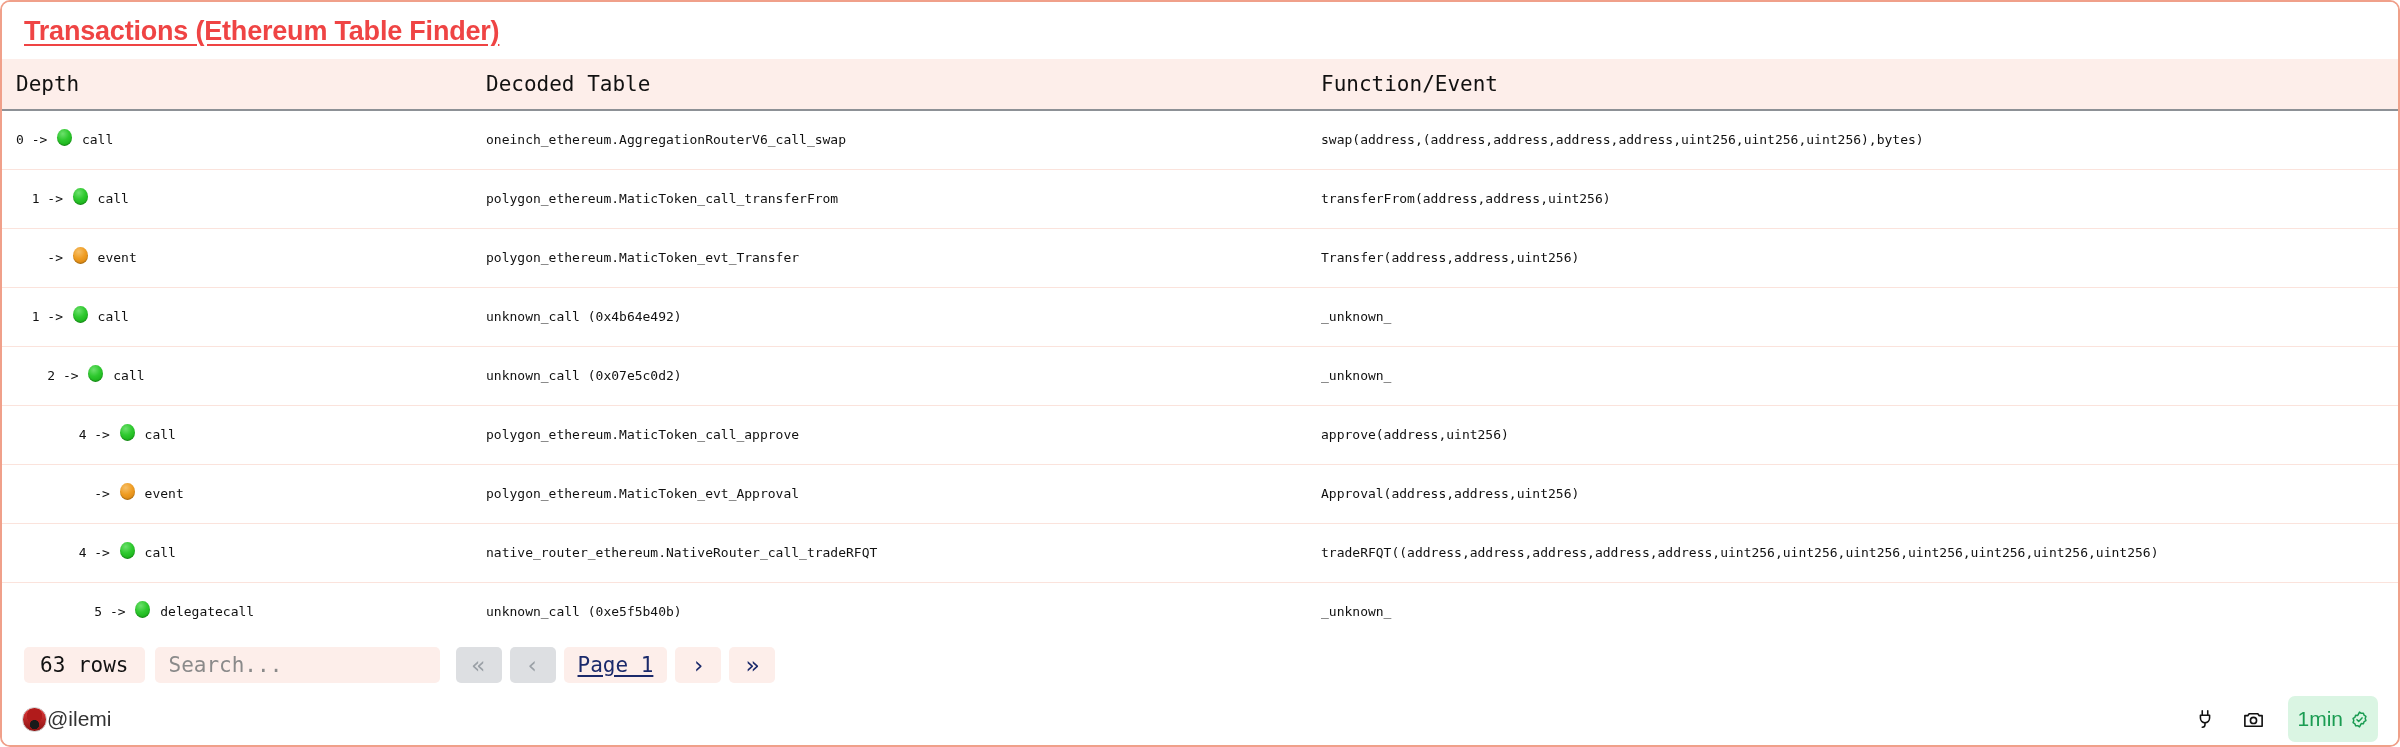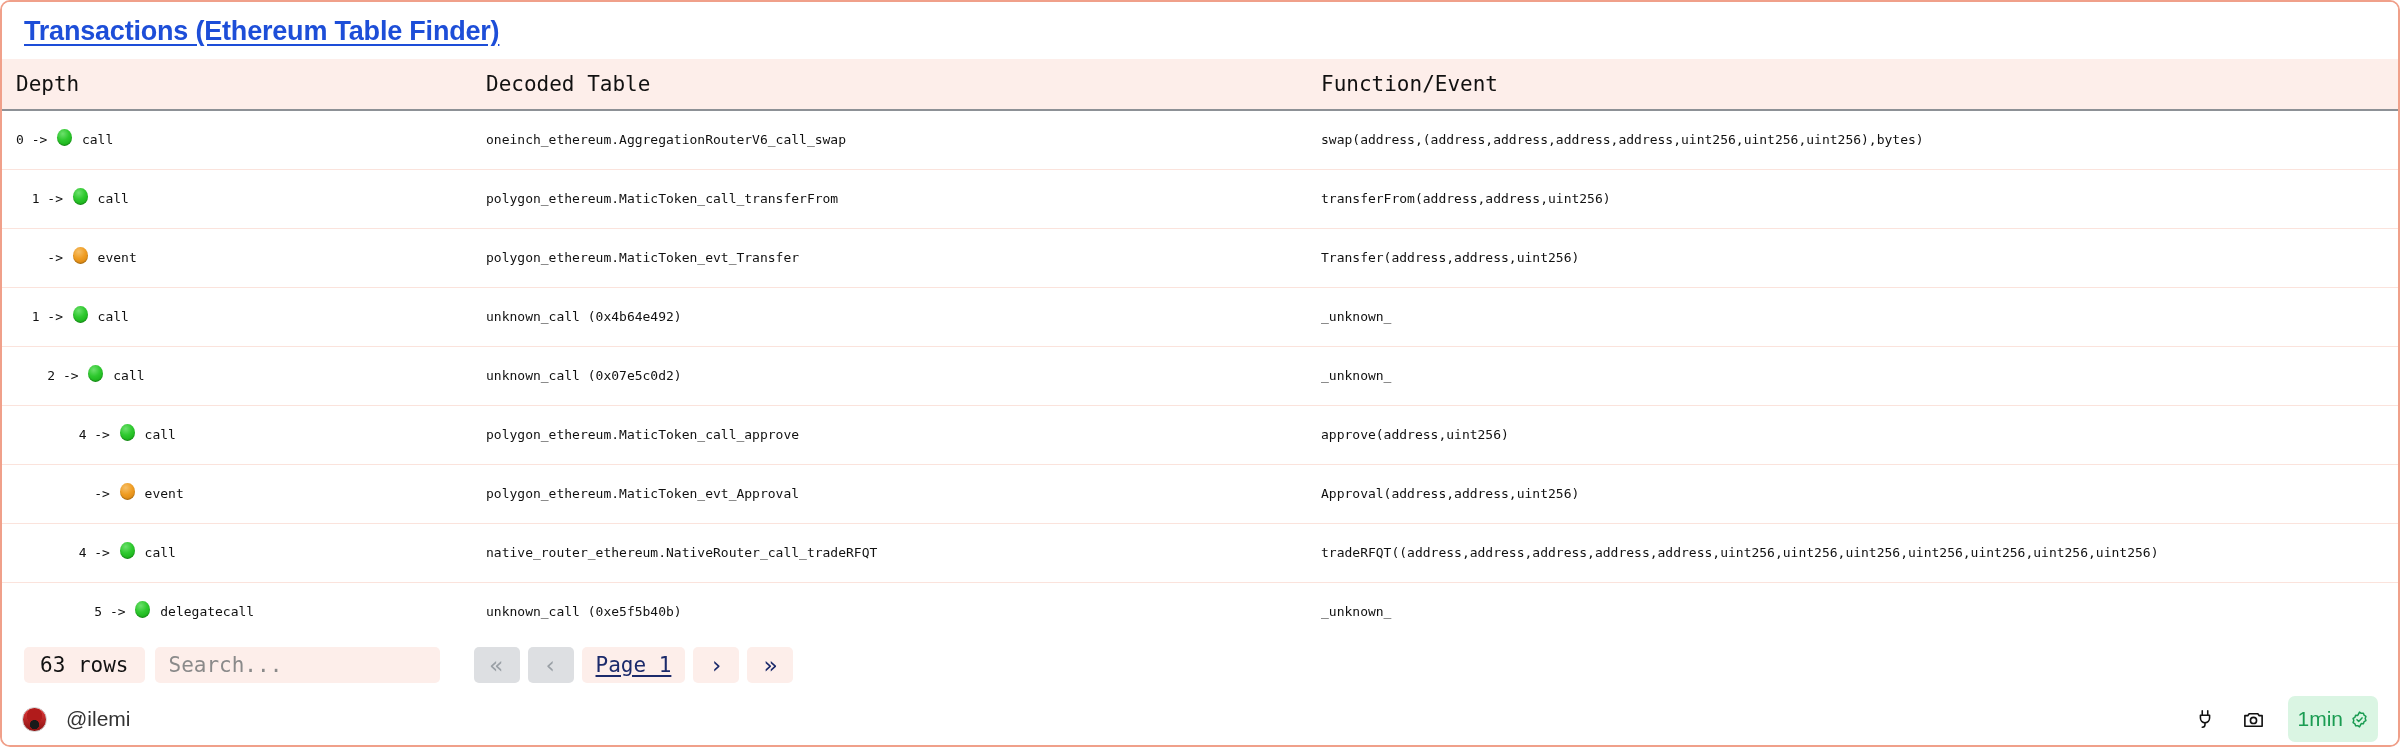--- a/index.html
+++ b/index.html
@@ -30,21 +30,21 @@
   
   .title-bar {
     flex: 0 0 auto;
     padding: 14px 22px 12px 22px;
     background: #ffffff;
   }
   .title-text {
     font-family: "Liberation Sans", sans-serif;
     font-size: 27px;
     font-weight: bold;
-    color: #1d4ed8;
+    color: #ef4444;
     text-decoration: underline;
     text-underline-offset: 4px;
     letter-spacing: -0.2px;
     white-space: nowrap;
   }
 
   
   .table-wrap {
     flex: 1 1 auto;
     position: relative;
@@ -130,21 +130,21 @@
     align-items: center;
     font-family: "DejaVu Sans Mono", "Liberation Mono", monospace;
     font-size: 21px;
     color: #111111;
     box-sizing: border-box;
   }
   .rows-pill { padding: 0 16px; margin-right: 10px; }
   .search-pill {
     width: 285px;
     padding: 0 14px;
-    margin-right: 34px;
+    margin-right: 16px;
     color: #8a8a8a;
   }
   .pg-btn {
     width: 46px;
     justify-content: center;
     margin-right: 8px;
     font-size: 23px;
     color: #1b2a6b;
     cursor: pointer;
   }
@@ -166,21 +166,21 @@
     flex: 0 0 auto;
     height: 52px;
     display: flex;
     align-items: center;
     padding: 0 20px 0 20px;
     background: #ffffff;
   }
   .author {
     display: flex;
     align-items: center;
-    gap: 19px;
+    gap: 0;
   }
   .avatar {
     width: 25px;
     height: 25px;
     border-radius: 50%;
     background:
       radial-gradient(circle at 50% 72%, #1a1a1a 0%, #1a1a1a 22%, transparent 23%),
       radial-gradient(circle at 50% 34%, #b11b1b 0%, #b11b1b 40%, transparent 41%),
       linear-gradient(#e23b3b, #8d1111);
     border: 1px solid #cfcfcf;

